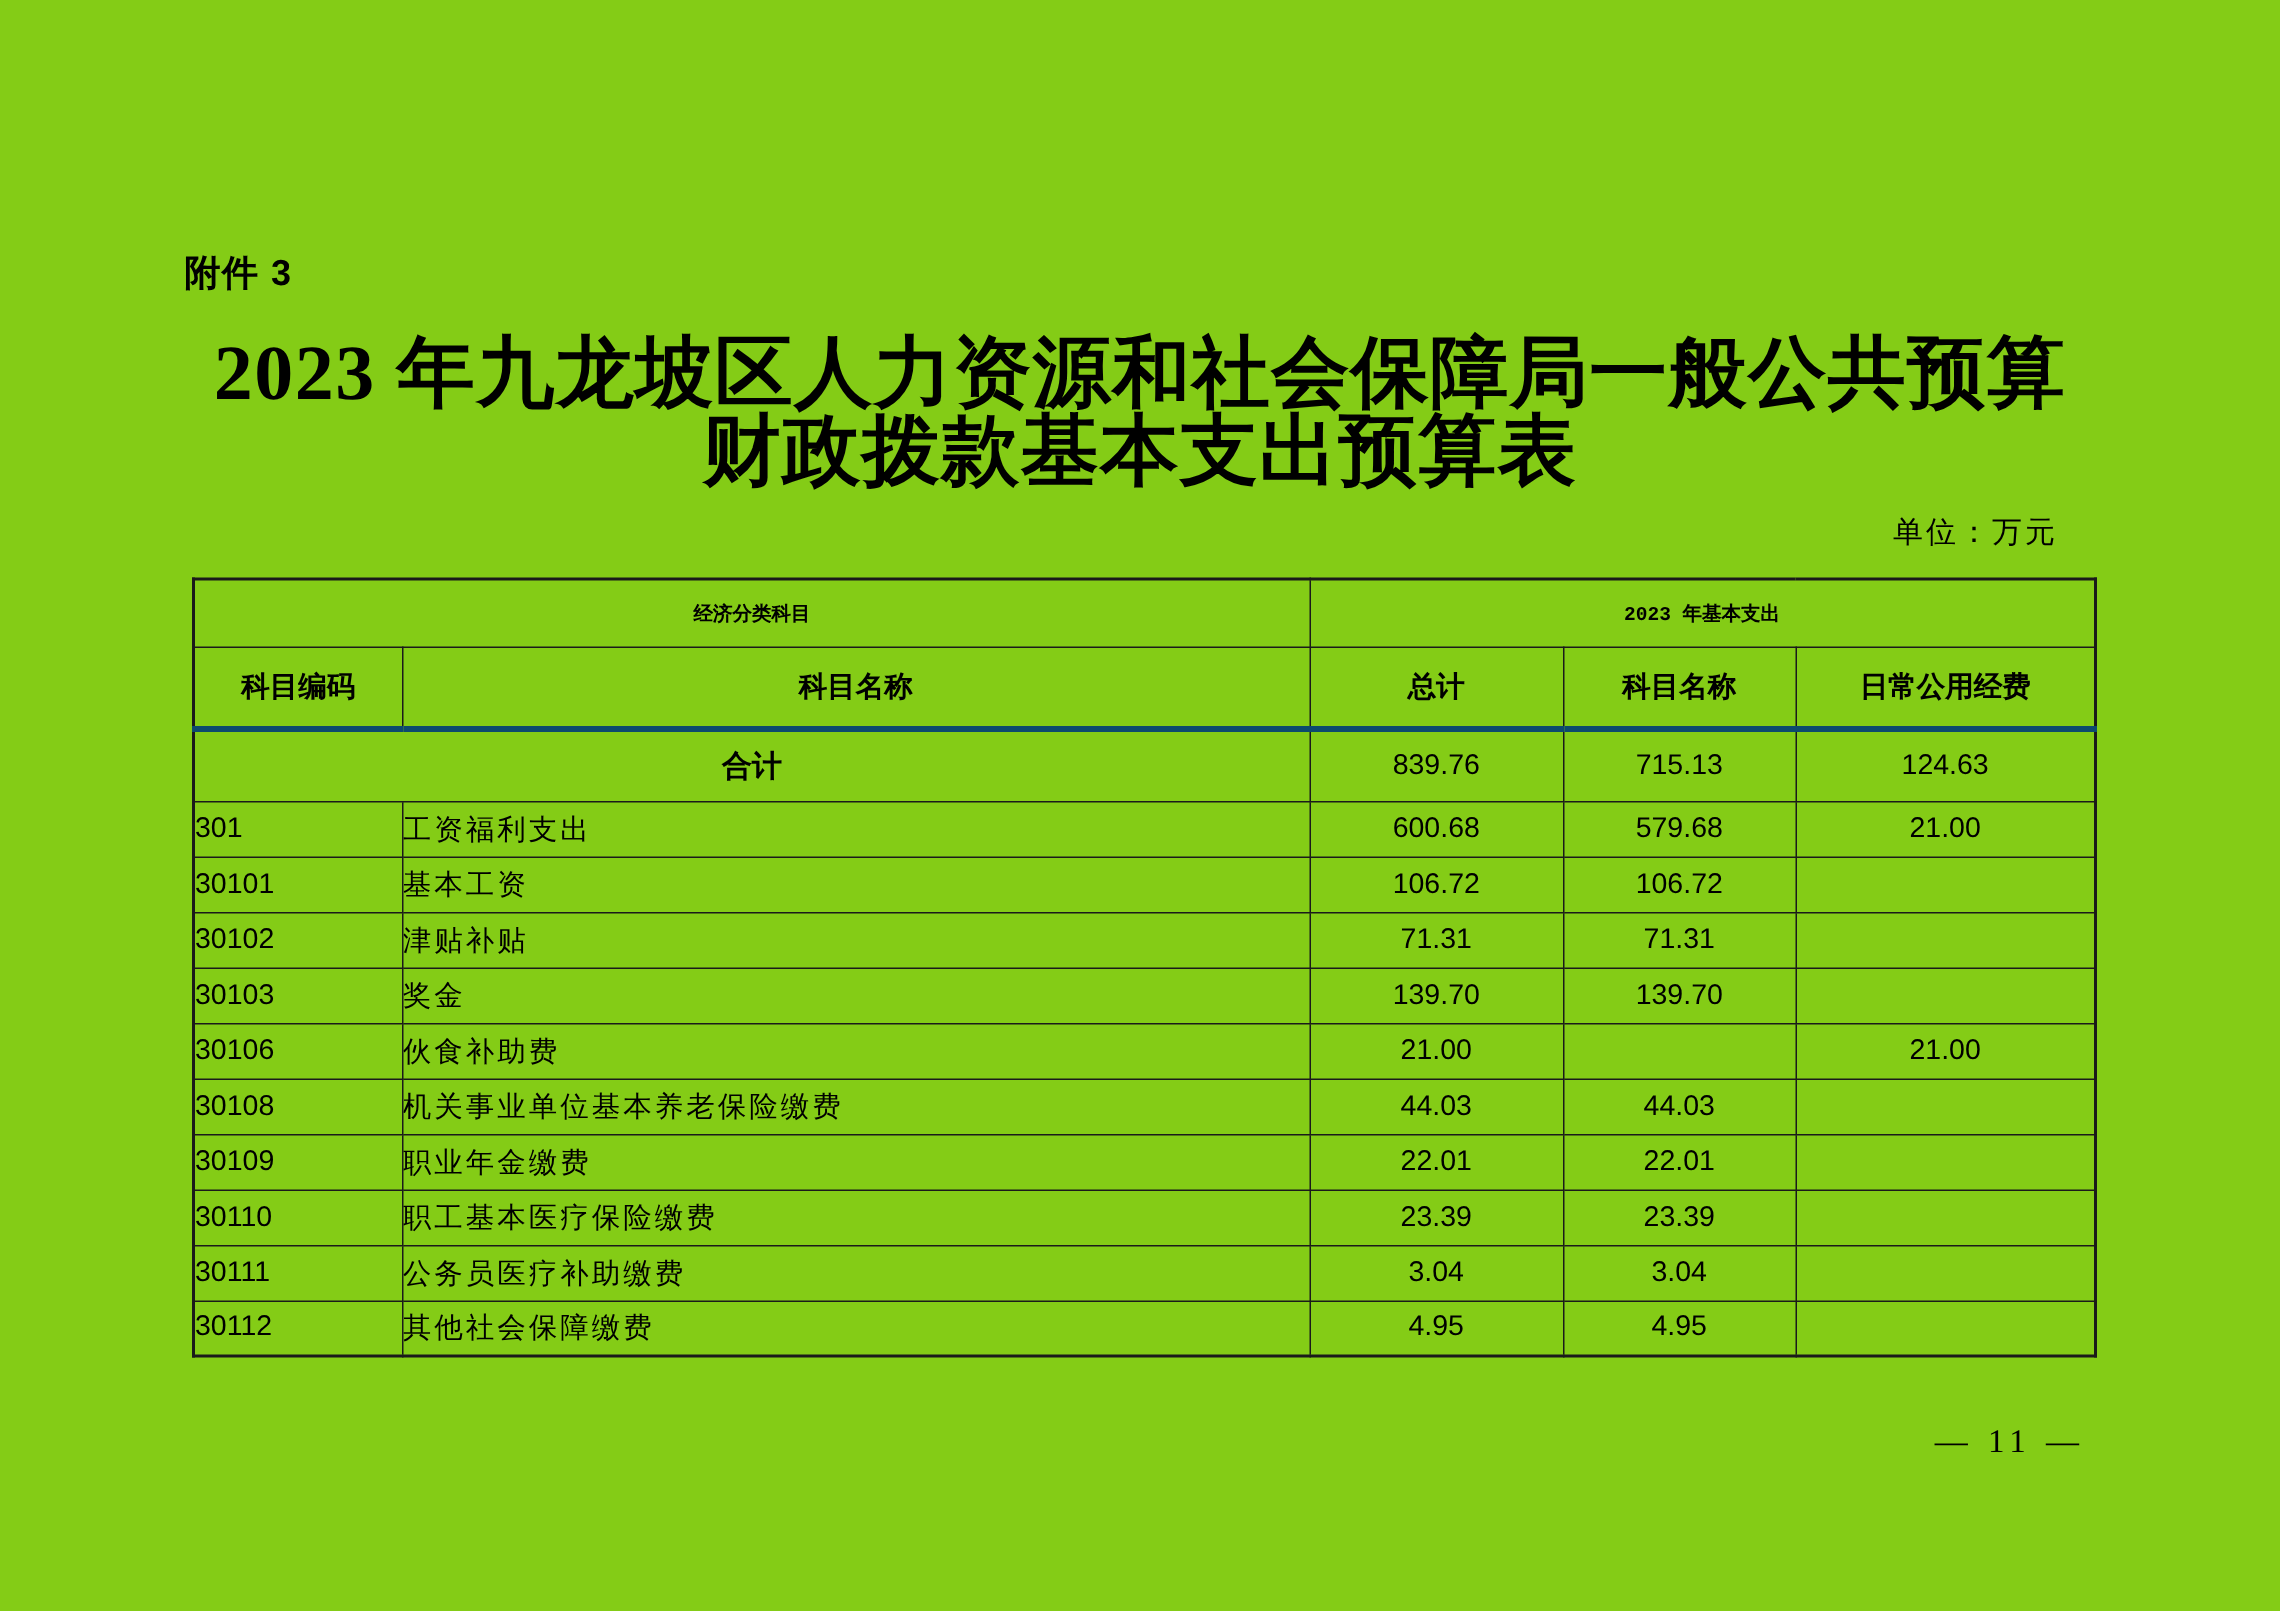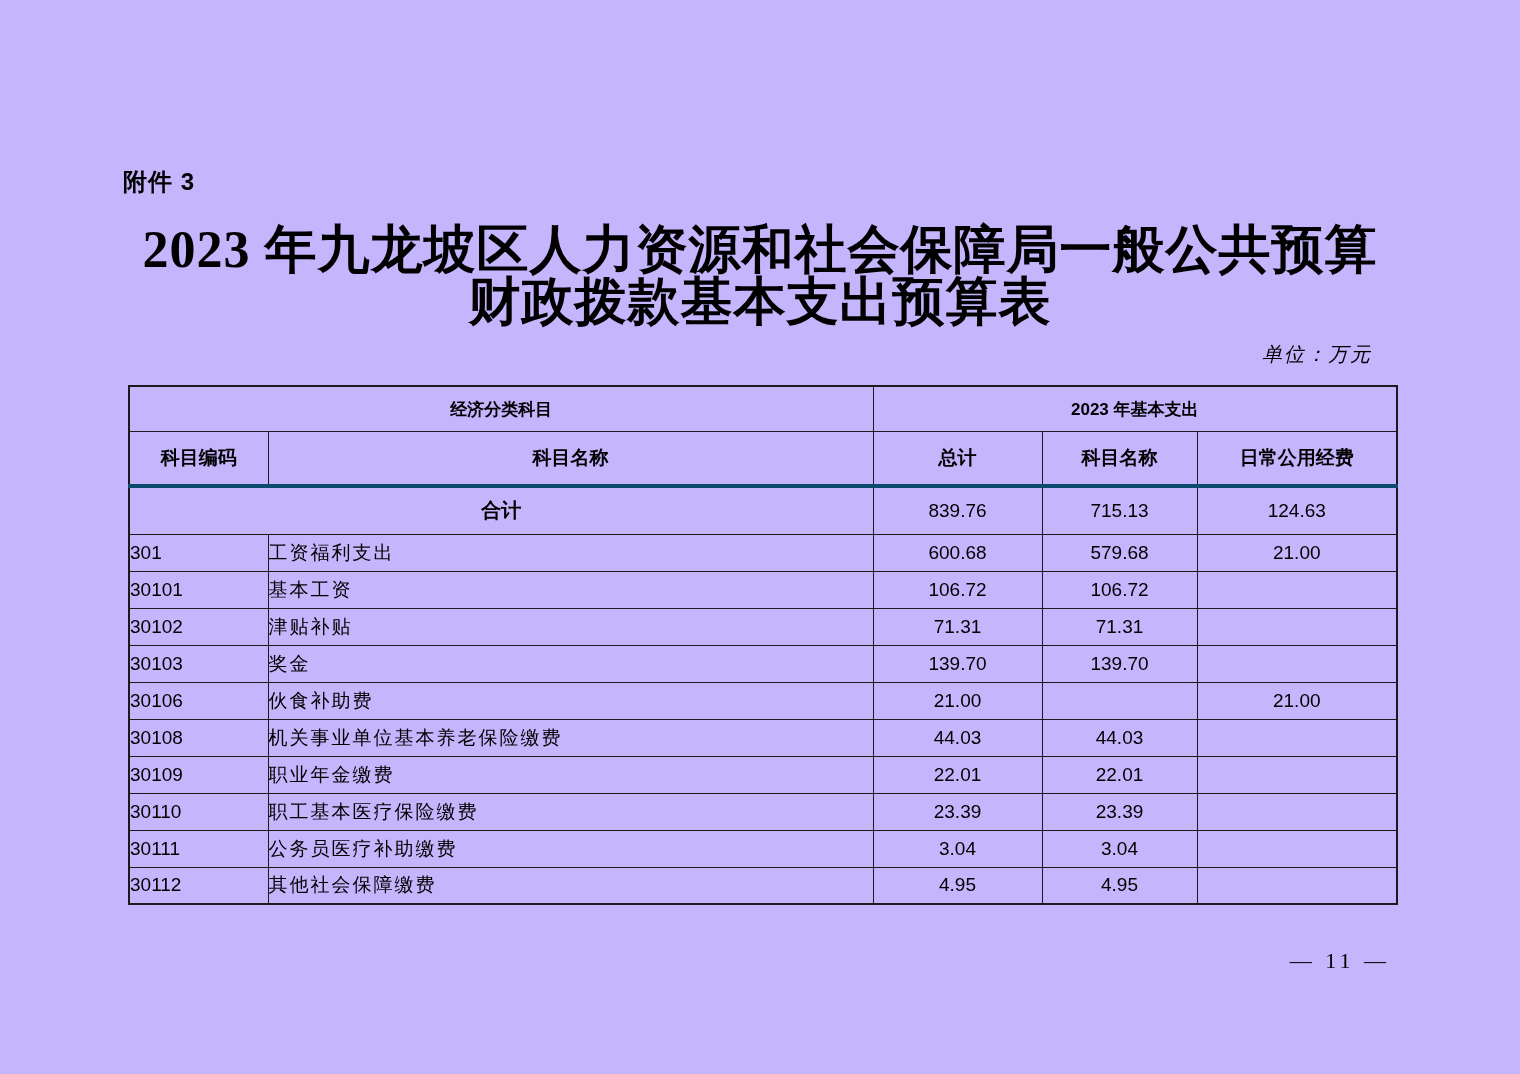--- a/index.html
+++ b/index.html
@@ -1,20 +1,20 @@
 <!DOCTYPE html>
 <html><head>
 <meta charset="utf-8">
 <style>
   html, body { margin: 0; padding: 0; background: #ffffff; }
   .page {
     position: relative;
     width: 1520px;
     height: 1074px;
-    background: #c4b5fd;
+    background: #84cc16;
     color: #000;
     overflow: hidden;
     font-family: "Liberation Sans", sans-serif;
   }
   .attachment {
     position: absolute;
     left: 123px;
     top: 166px;
     font-size: 24px;
     font-weight: bold;
@@ -31,21 +31,20 @@
     font-weight: bold;
     font-size: 52px;
     line-height: 52px;
     letter-spacing: 1px;
   }
   .unit-note {
     position: absolute;
     top: 341px;
     right: 148px;
     font-family: "Liberation Serif", serif;
-    font-style: italic;
     font-size: 20px;
     letter-spacing: 2px;
     text-align: right;
   }
   table.budget {
     position: absolute;
     left: 128px;
     top: 385px;
     width: 1268px;
     border-collapse: collapse;
@@ -54,24 +53,24 @@
   }
   table.budget th, table.budget td {
     border: 1px solid #1a1a1a;
     padding: 0;
     vertical-align: middle;
     overflow: hidden;
     white-space: nowrap;
   }
   tr.group-header th {
     height: 44px;
-    font-size: 17px;
-    font-weight: bold;
-    text-align: center;
-    font-family: Liberation Sans, sans-serif;
+    font-size: 13px;
+    font-weight: bold;
+    text-align: center;
+    font-family: Liberation Mono, monospace;
   }
   tr.col-header th {
     height: 52px;
     font-size: 19px;
     font-weight: bold;
     text-align: center;
     border-bottom: 4px solid #0c4a6e;
     font-family: "Liberation Sans", sans-serif;
   }
   tbody tr { height: 37px; }

